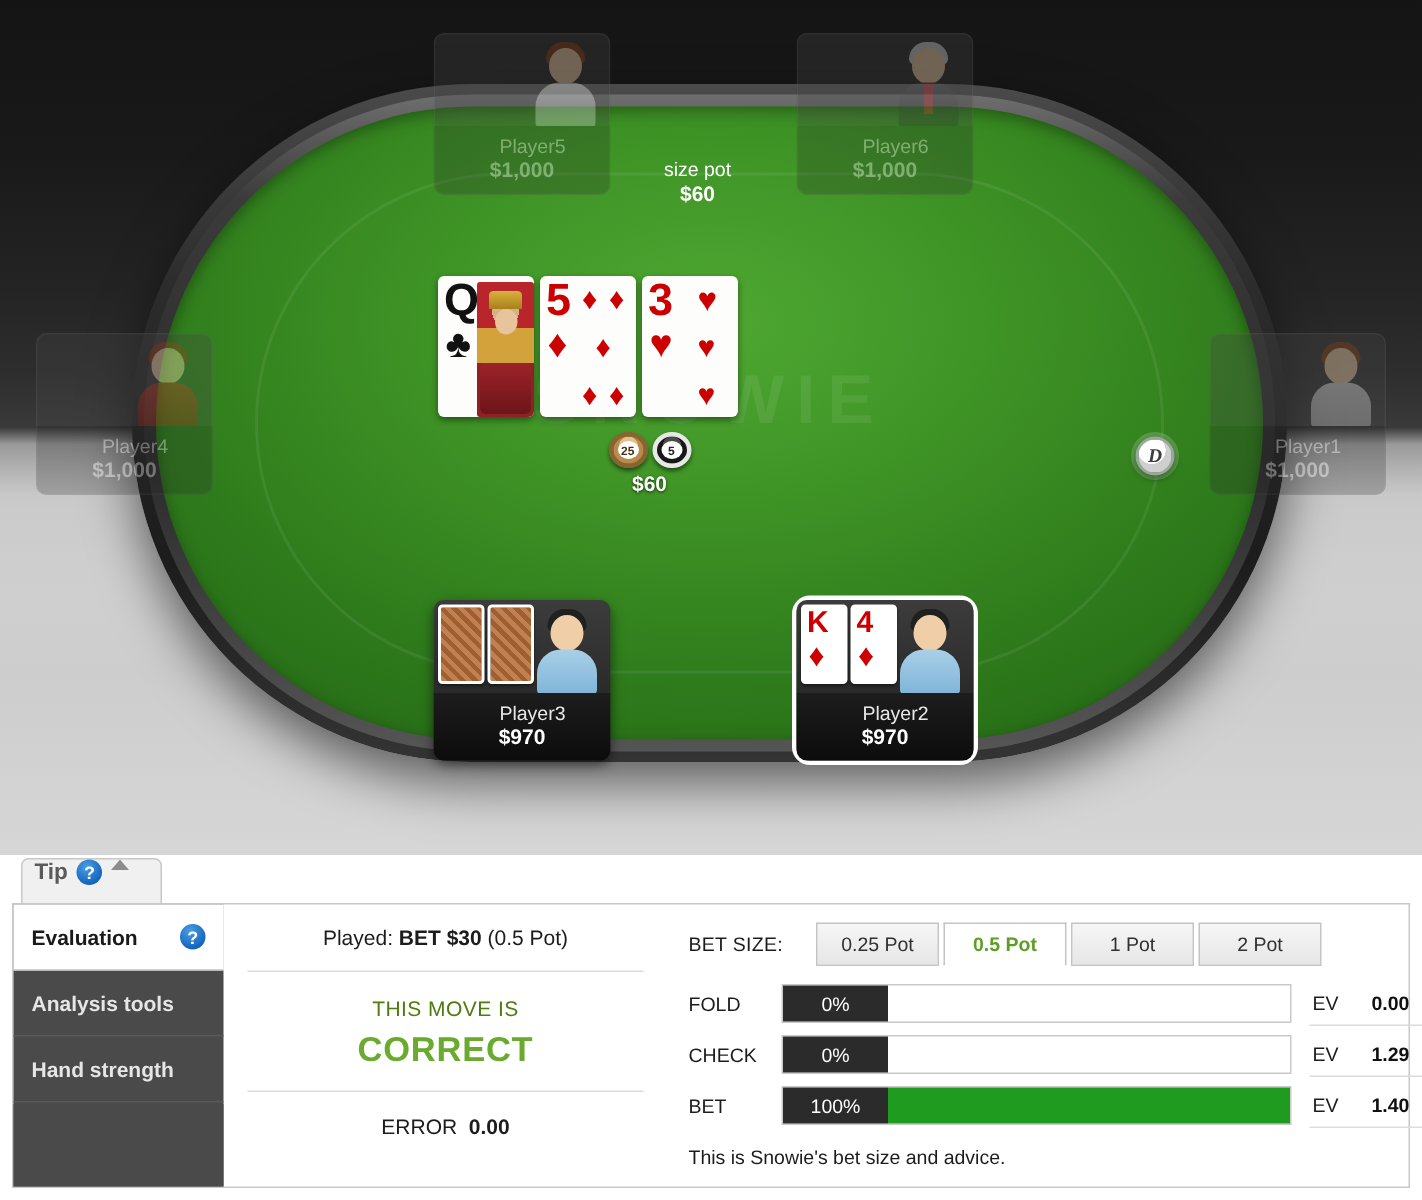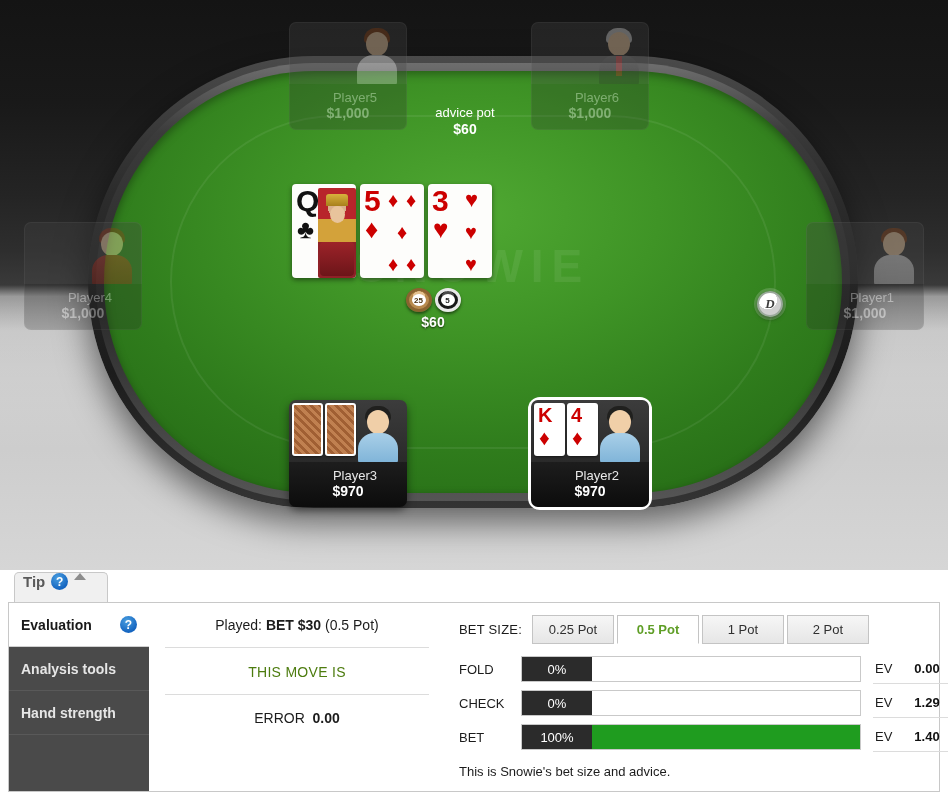--- a/index.html
+++ b/index.html
@@ -299,21 +299,21 @@
   .played-line b { font-weight: bold; }
   .hr { width: 100%; height: 1px; background: #dcdcdc; margin: 14px 0 0 0; }
   .move-is { font-size: 14px; color:#4d7c0f; margin-top: 16px; letter-spacing: 0.3px;}
   .verdict { font-size: 23px; font-weight: bold; color:#6aaa2e; margin-top: 6px; letter-spacing: 0.5px;}
   .error-line { font-size: 14px; color:#1c1c1c; margin-top: 15px; }
   .error-line b { font-weight: bold; }
 
   .advice-col { flex: 1; padding: 12px 14px 0 14px; }
 
   .betsize-row { display:flex; align-items: flex-end; gap: 0; }
-  .betsize-label { font-size: 13px; color:#1c1c1c; margin-right: 10px; padding-bottom: 7px; letter-spacing:0.2px;}
+  .betsize-label { font-size: 13px; color:#1c1c1c; margin-right: 22px; padding-bottom: 7px; letter-spacing:0.2px;}
   .bs-tab {
     width: 82px; height: 29px;
     display:flex; align-items:center; justify-content:center;
     font-size: 13px; color:#303030;
     background: linear-gradient(to bottom,#f6f6f6,#e6e6e6);
     border: 1px solid #c4c4c4;
     border-bottom: 1px solid #c4c4c4;
     margin-right: 3px;
   }
   .bs-tab.active {
@@ -358,21 +358,21 @@
     <div class="floor"></div>
 
     <div class="table-outer"></div>
     <div class="table-rail"></div>
     <div class="table-felt">
       <div class="felt-ring"></div>
       <div class="watermark">SNOWIE</div>
     </div>
 
     <div class="total-pot">
-      <div class="tp-label">advice pot</div>
+      <div class="tp-label">size pot</div>
       <div class="tp-value">$60</div>
     </div>
 
     <div class="board">
       <div class="bcard">
         <div class="brank black">Q</div>
         <div class="bsuit-corner black">♣</div>
         <div class="queen-art">
           <div class="face2"></div>
             <div class="dress"></div>
@@ -537,20 +537,21 @@
     </div>
 
     <div class="eval-col">
       <div class="played-line">
         <span>Played:</span>
         <b>BET $30</b>
         <span>(0.5 Pot)</span>
       </div>
       <div class="hr"></div>
       <div class="move-is">THIS MOVE IS</div>
+      <div class="verdict">CORRECT</div>
       <div class="hr"></div>
       <div class="error-line">
         <span>ERROR</span>
         &nbsp;<b>0.00</b>
       </div>
     </div>
 
     <div class="advice-col">
       <div class="betsize-row">
         <span class="betsize-label">BET SIZE:</span>

